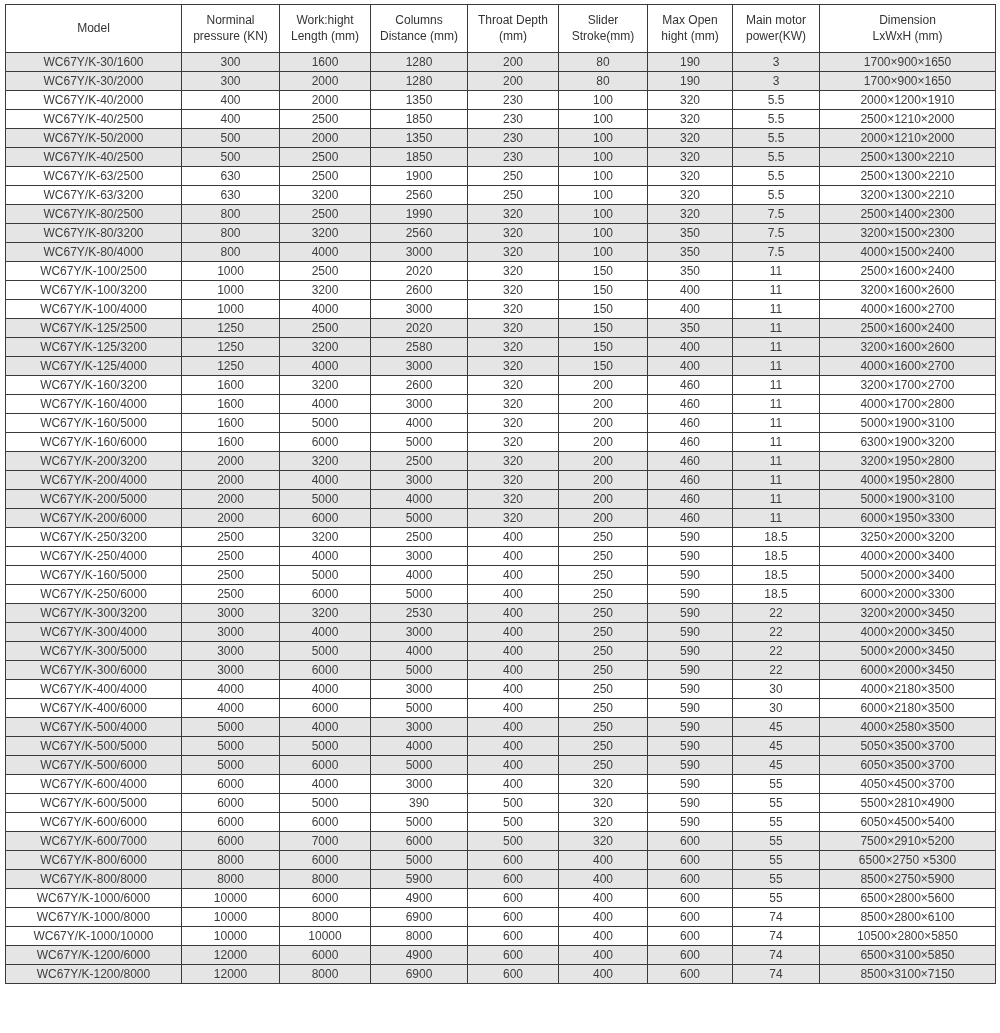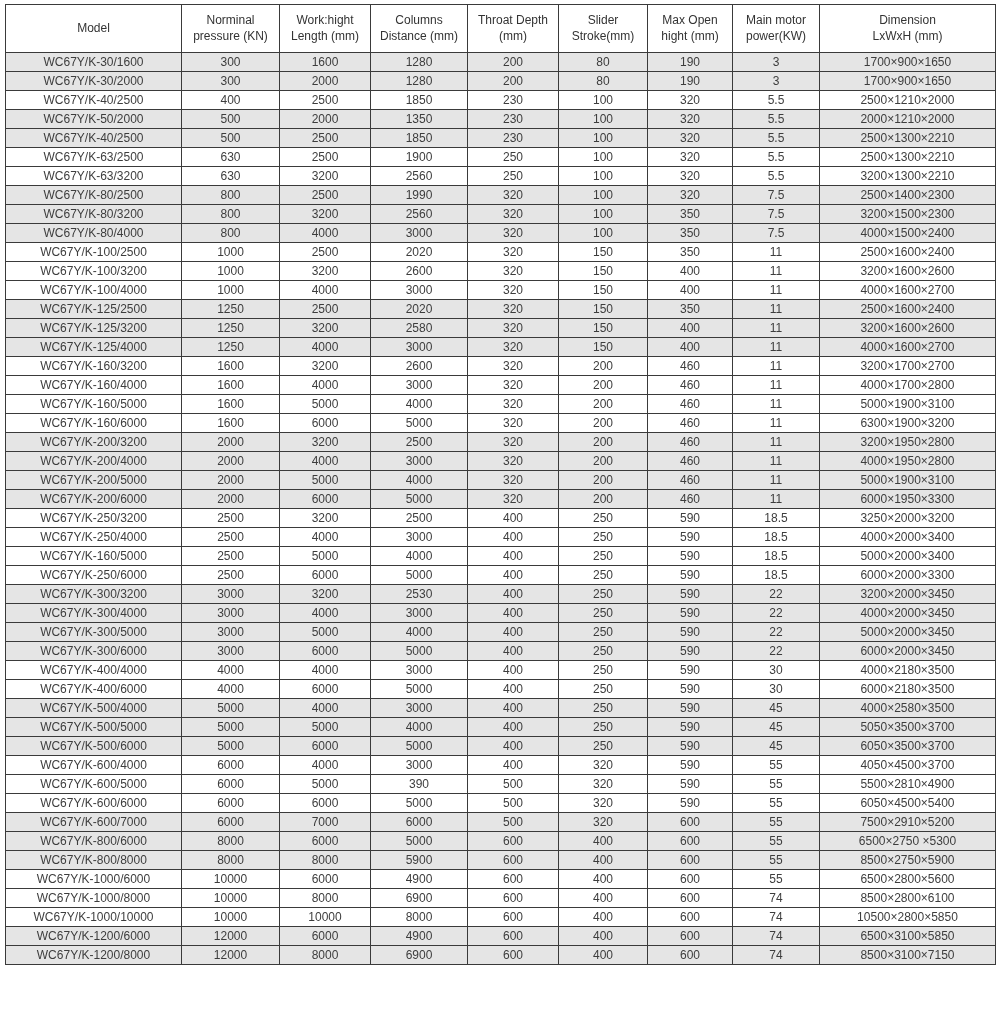--- a/index.html
+++ b/index.html
@@ -99,20 +99,31 @@
         <td data-name="value-cell">300</td>
         <td data-name="value-cell">2000</td>
         <td data-name="value-cell">1280</td>
         <td data-name="value-cell">200</td>
         <td data-name="value-cell">80</td>
         <td data-name="value-cell">190</td>
         <td data-name="value-cell">3</td>
         <td data-name="value-cell">1700×900×1650</td>
       </tr>
       <tr data-name="table-row">
+        <td data-name="model-cell">WC67Y/K-40/2000</td>
+        <td data-name="value-cell">400</td>
+        <td data-name="value-cell">2000</td>
+        <td data-name="value-cell">1350</td>
+        <td data-name="value-cell">230</td>
+        <td data-name="value-cell">100</td>
+        <td data-name="value-cell">320</td>
+        <td data-name="value-cell">5.5</td>
+        <td data-name="value-cell">2000×1200×1910</td>
+      </tr>
+      <tr data-name="table-row">
         <td data-name="model-cell">WC67Y/K-40/2500</td>
         <td data-name="value-cell">400</td>
         <td data-name="value-cell">2500</td>
         <td data-name="value-cell">1850</td>
         <td data-name="value-cell">230</td>
         <td data-name="value-cell">100</td>
         <td data-name="value-cell">320</td>
         <td data-name="value-cell">5.5</td>
         <td data-name="value-cell">2500×1210×2000</td>
       </tr>

